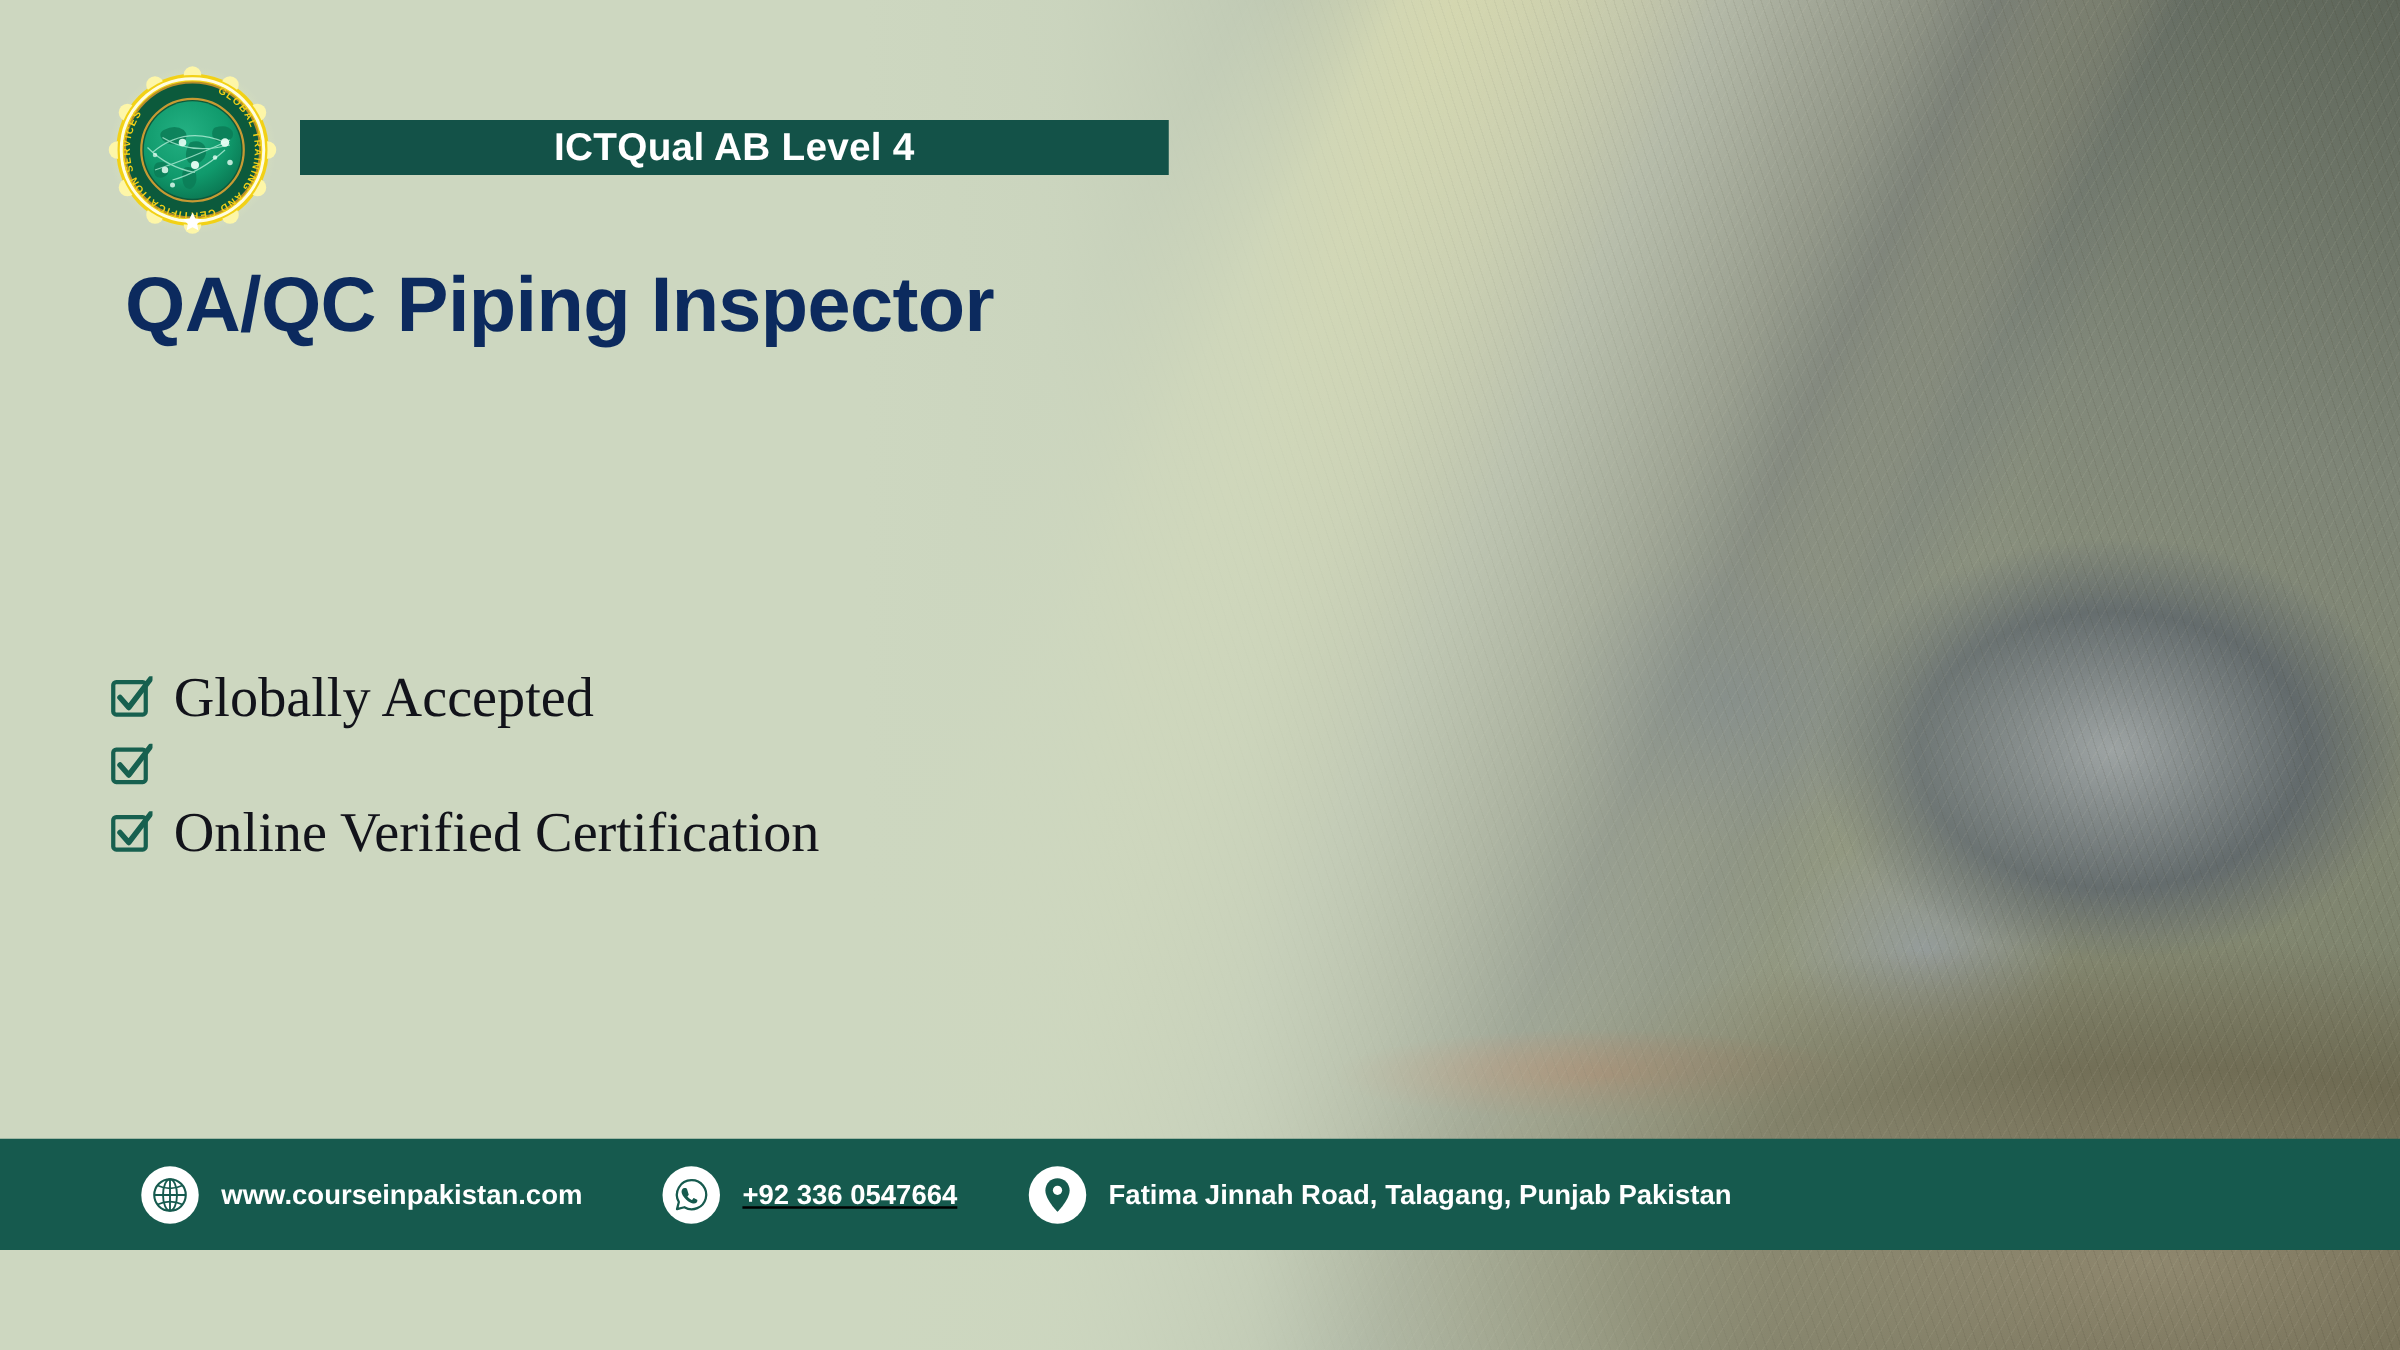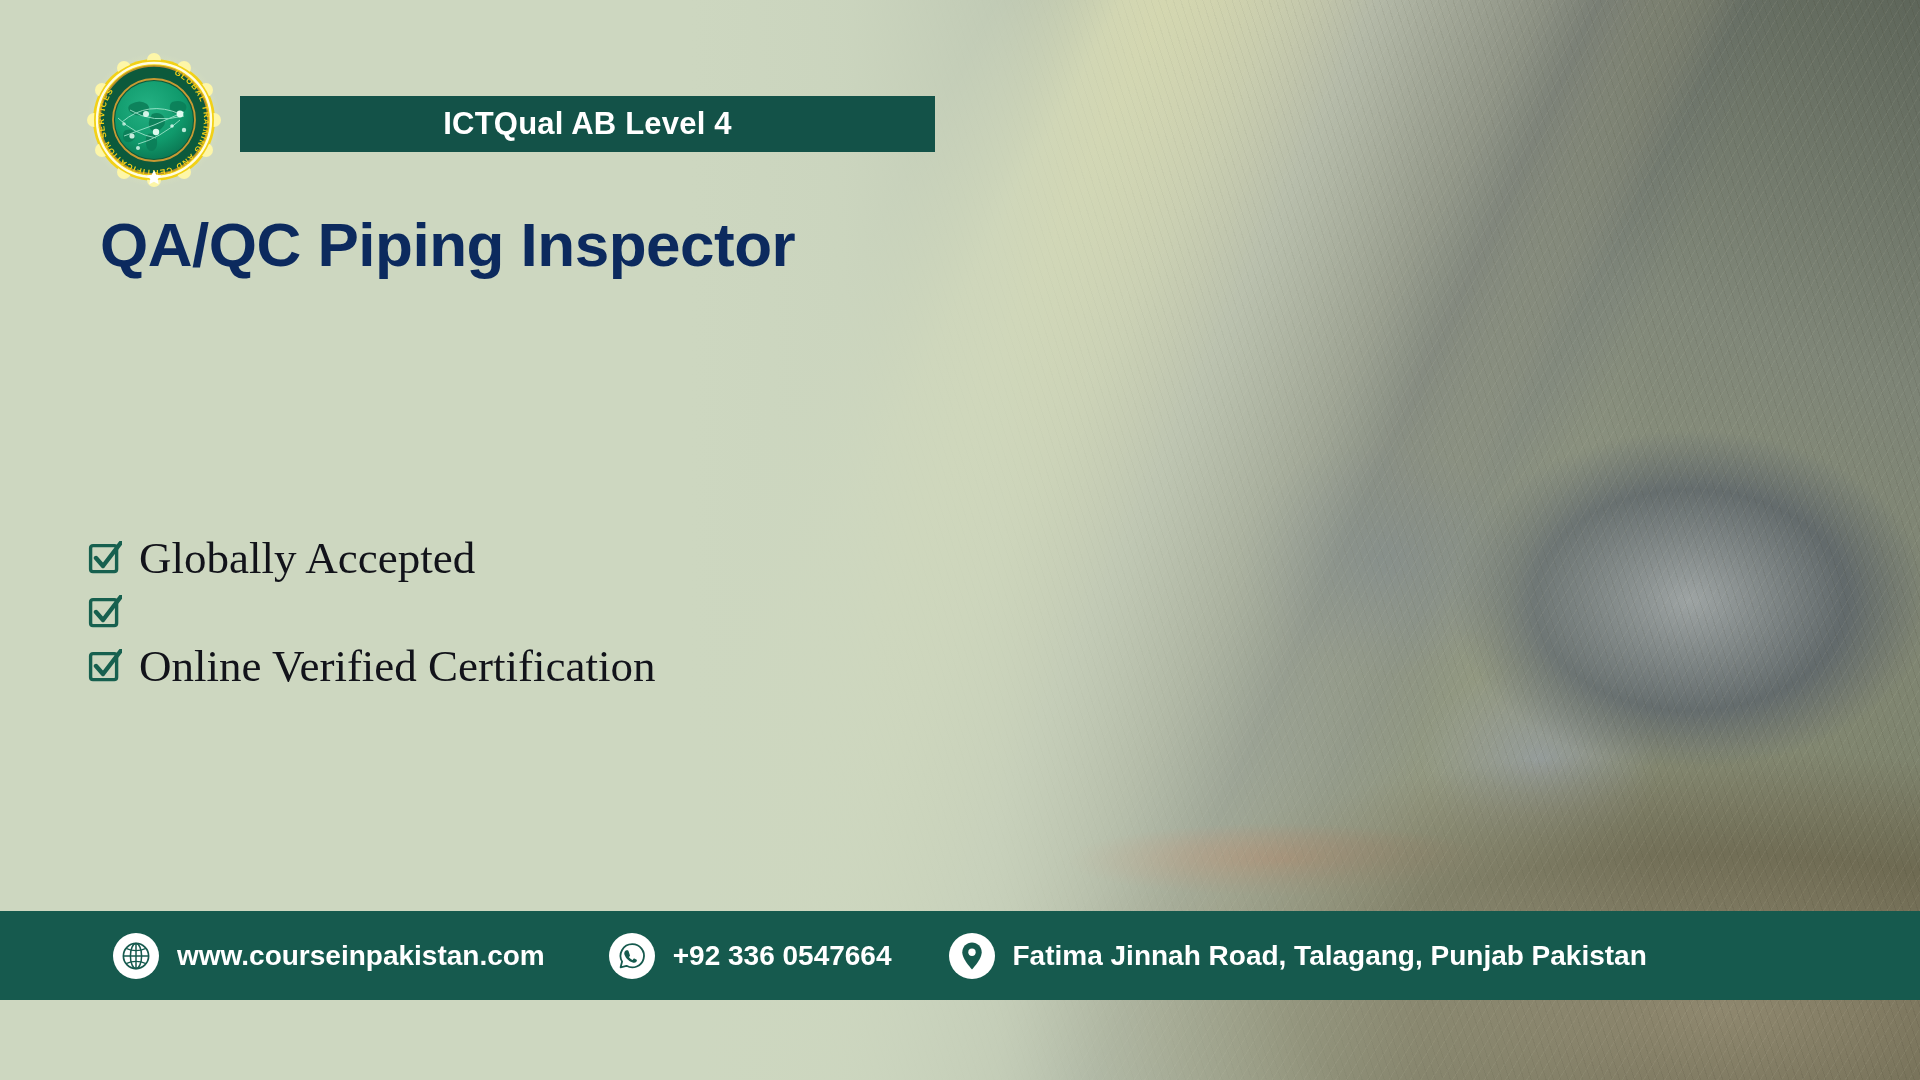--- a/index.html
+++ b/index.html
@@ -68,21 +68,21 @@
       rgba(205,215,192,.05) 86%,
       rgba(205,215,192,0) 100%);
   }
 
   
   .logo{position:absolute;left:86px;top:52px;width:136px;height:136px;}
   .logo svg{display:block;width:136px;height:136px;}
 
   
   .banner{
-    position:absolute;left:240px;top:96px;width:695px;height:56px;
+    position:absolute;left:240px;top:96px;width:695px;height:44px;
     background:#135248;display:flex;align-items:center;justify-content:center;
   }
   .banner-text{
     color:#ffffff;font-size:31px;font-weight:bold;letter-spacing:.2px;
     font-family:"Liberation Sans", sans-serif;
   }
 
   
   .headline{
     position:absolute;left:100px;top:200px;width:980px;
@@ -107,25 +107,25 @@
     position:absolute;left:0;bottom:80px;width:1920px;height:89px;
     background:#165a4e;display:flex;align-items:center;
   }
   .f-item{display:flex;align-items:center;height:100%;}
   .f-ico{
     width:46px;height:46px;border-radius:50%;background:#ffffff;
     display:flex;align-items:center;justify-content:center;flex:0 0 46px;
   }
   .f-ico svg{display:block;}
   .f-text{
-    color:#ffffff;font-size:28px;font-weight:bold;margin-left:18px;white-space:nowrap;
+    color:#ffffff;font-size:22px;font-weight:bold;margin-left:18px;white-space:nowrap;
     font-family:"Liberation Sans", sans-serif;
   }
   #contact-web{margin-left:113px;}
-  #contact-phone{margin-left:64px;}
+  #contact-phone{margin-left:64px;text-decoration:underline;}
   #contact-address{margin-left:57px;justify-content:center;}
 </style>
 </head>
 <body>
 
 <div class="canvas">
 
   <div class="photo"></div>
   <div class="photo-grain"></div>
   <div class="wash"></div>

